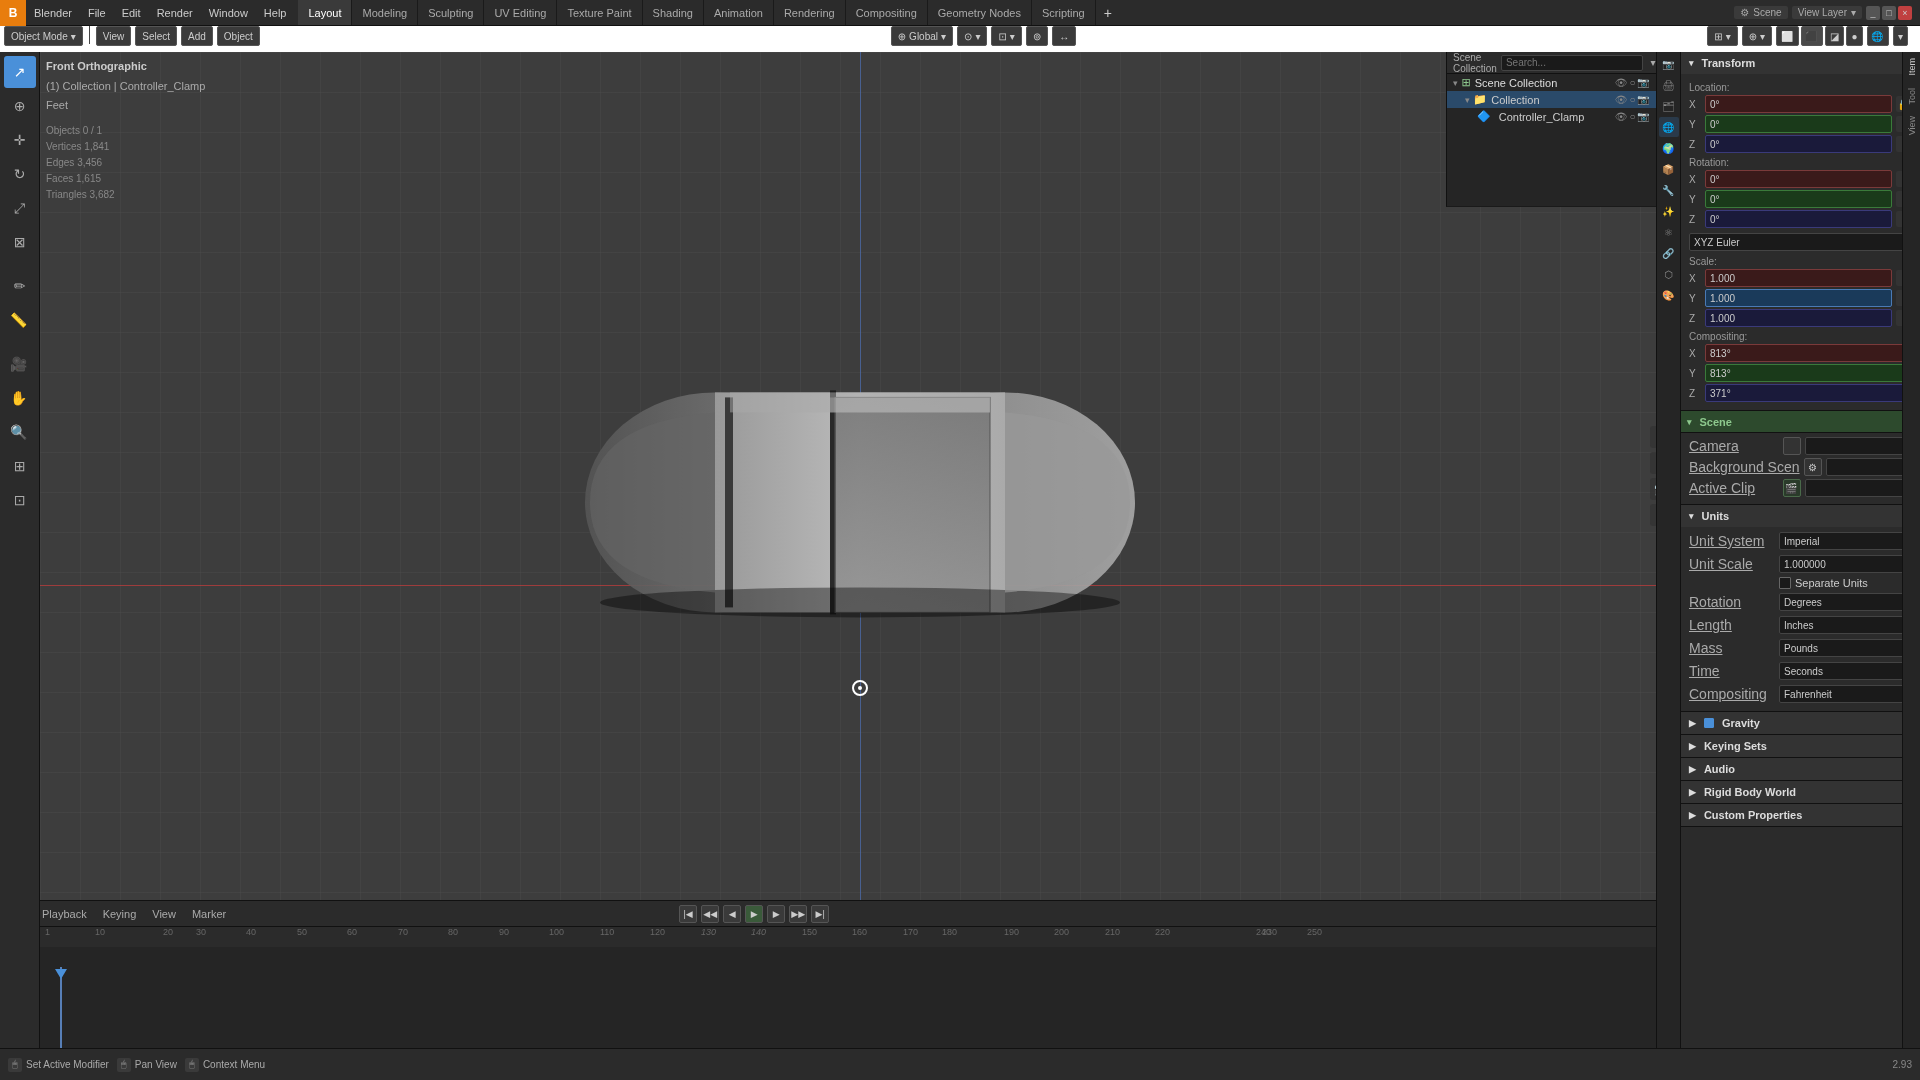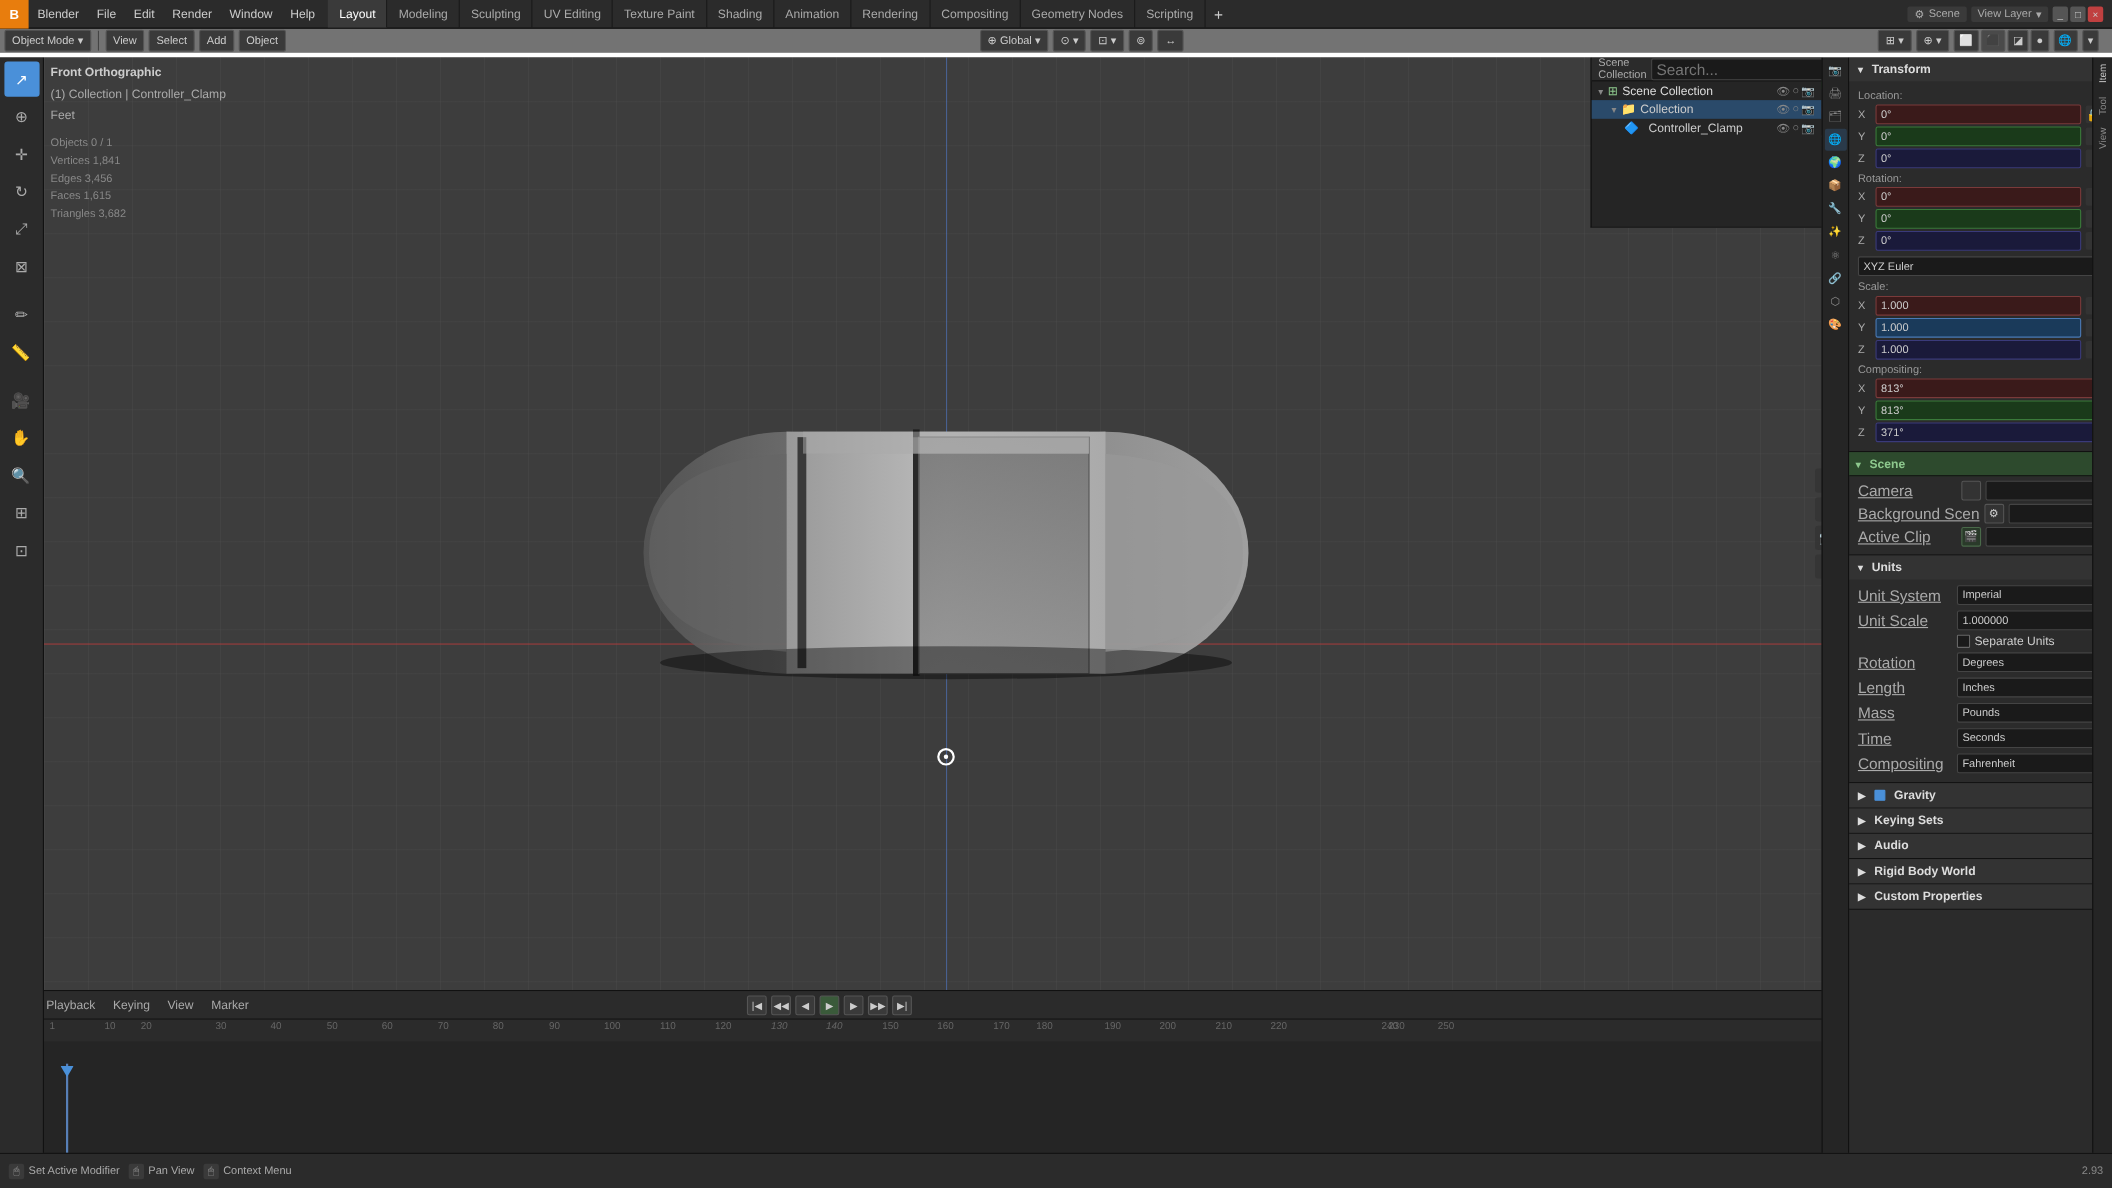--- a/index.html
+++ b/index.html
@@ -67,24 +67,24 @@
     .tab-item.active {
       background: #3a3a3a;
       color: #fff;
     }
 
     
     #second-toolbar {
       position: absolute;
       top: 26px; left: 0; right: 0;
       height: 26px;
-      background: #737373;
-      display: flex;
-      align-items: center;
-      border-bottom: 4px solid #ffffff;
+      background: #ffffff;
+      display: flex;
+      align-items: flex-start;
+      border-bottom: 1px solid #ffffff;
       z-index: 99;
       padding: 0 4px;
       gap: 4px;
     }
     .toolbar-btn {
       height: 20px;
       padding: 0 6px;
       background: #3a3a3a;
       border: 1px solid #555;
       border-radius: 2px;
@@ -201,21 +201,21 @@
       z-index: 90;
     }
     #right-panel::-webkit-scrollbar { width: 6px; }
     #right-panel::-webkit-scrollbar-track { background: #1a1a1a; }
     #right-panel::-webkit-scrollbar-thumb { background: #444; }
     .outliner-search {
       flex: 1;
       background: #1a1a1a;
       border: 1px solid #444;
       color: #ccc;
-      font-size: 14px;
+      font-size: 10px;
       padding: 1px 4px;
       border-radius: 2px;
     }
     .outliner-item {
       padding: 2px 6px;
       display: flex;
       align-items: center;
       gap: 4px;
       font-size: 11px;
       cursor: pointer;
@@ -1191,21 +1191,21 @@
     </div>
   </div>
 
   <div id="timeline-track">
 
     <div id="timeline-ruler">
 
       <div style="position:relative;width:100%;height:100%;">
         <span class="frame-num-marker" style="left:5px;">1</span>
         <span class="frame-num-marker" style="left:55px;">10</span>
-        <span class="frame-num-marker" style="left:88px;">20</span>
+        <span class="frame-num-marker" style="left:123px;">20</span>
         <span class="frame-num-marker" style="left:156px;">30</span>
         <span class="frame-num-marker" style="left:206px;">40</span>
         <span class="frame-num-marker" style="left:257px;">50</span>
         <span class="frame-num-marker" style="left:307px;">60</span>
         <span class="frame-num-marker" style="left:358px;">70</span>
         <span class="frame-num-marker" style="left:408px;">80</span>
         <span class="frame-num-marker" style="left:459px;">90</span>
         <span class="frame-num-marker" style="left:509px;">100</span>
         <span class="frame-num-marker" style="left:560px;">110</span>
         <span class="frame-num-marker" style="left:610px;">120</span>

